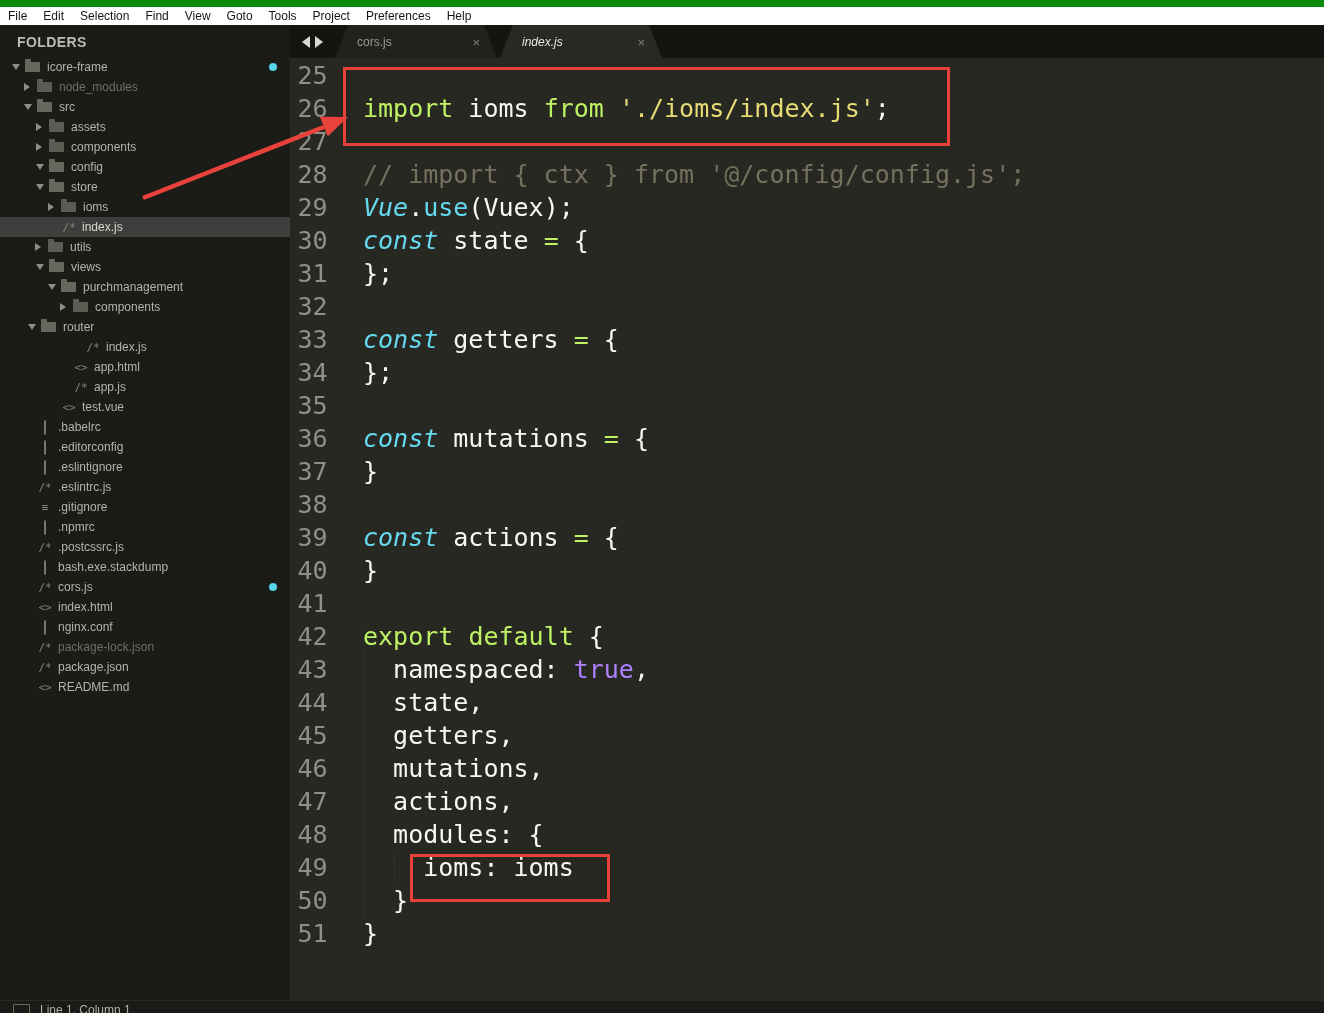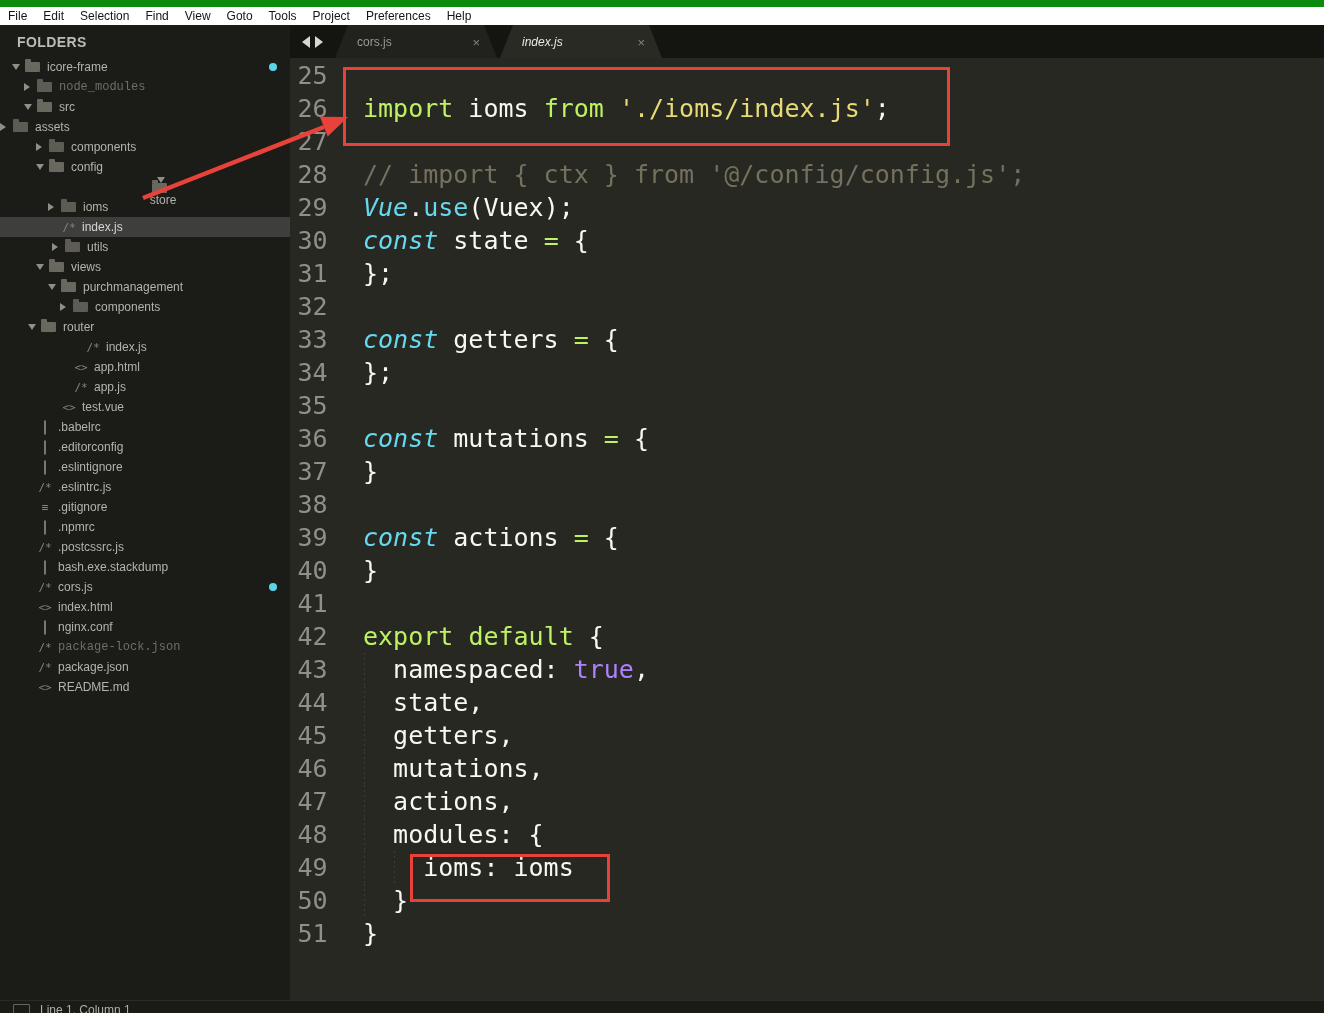--- a/index.html
+++ b/index.html
@@ -10,21 +10,21 @@
   .accent{height:7px;background:#0b8a0e;}
   .menubar{height:18px;background:#ffffff;display:flex;align-items:center;font-size:12px;color:#151515;}
   .menu-item{padding:0 8px;cursor:default;}
 
   
   .bodyrow{display:flex;height:975px;}
   .sidebar{width:290px;flex:none;background:#1b1b17;overflow:hidden;position:relative;}
   .folders-header{padding:9px 0 7px 17px;font-size:14px;font-weight:700;letter-spacing:.4px;color:#bcbcb4;}
   .trow{height:20px;display:flex;align-items:center;position:relative;font-size:12px;color:#b4b4ae;white-space:nowrap;}
   .trow.sel{background:#3e3e3c;color:#d6d6d0;}
-  .trow.dim .lbl{color:#6f6f68;font-family:Liberation Mono, monospace;}
+  .trow.dim .lbl{color:#6f6f68;}
   .tw{width:13px;flex:none;display:flex;align-items:center;}
   .tw i{display:block;width:0;height:0;}
   .tw .closed{border-left:6px solid #8f8f87;border-top:4px solid transparent;border-bottom:4px solid transparent;}
   .tw .open{border-top:6px solid #8f8f87;border-left:4px solid transparent;border-right:4px solid transparent;}
   .fold{width:15px;height:10px;background:#68685f;border-radius:1px;position:relative;flex:none;margin-right:7px;}
   .fold::before{content:"";position:absolute;top:-3px;left:0;width:6px;height:3px;background:inherit;border-radius:1px 1px 0 0;}
   .fold.closed{background:#5c5c54;}
   .fi{width:16px;flex:none;margin-right:5px;font-family:"DejaVu Sans Mono",monospace;font-size:11px;color:#85857d;text-align:center;}
   .fi .page{width:9px;height:11px;border:1px solid #77776f;border-radius:1px;margin:0 auto;}
   .dot{position:absolute;right:13px;top:6px;width:8px;height:8px;border-radius:50%;background:#58d5e8;}
@@ -100,61 +100,61 @@
             <span class="fold closed"></span>
             <span class="lbl">node_modules</span>
           </div>
           <div class="trow" style="padding-left: 24px;">
             <span class="tw">
               <i class="open"></i>
             </span>
             <span class="fold"></span>
             <span class="lbl">src</span>
           </div>
-          <div class="trow" style="">
+          <div class="trow" style="padding-left: 36px;">
             <span class="tw">
               <i class="closed"></i>
             </span>
             <span class="fold closed"></span>
             <span class="lbl">assets</span>
           </div>
           <div class="trow" style="padding-left: 36px;">
             <span class="tw">
               <i class="closed"></i>
             </span>
             <span class="fold closed"></span>
             <span class="lbl">components</span>
           </div>
           <div class="trow" style="padding-left: 36px;">
             <span class="tw">
               <i class="open"></i>
             </span>
             <span class="fold"></span>
             <span class="lbl">config</span>
           </div>
-          <div class="trow" style="padding-left: 36px; flex-direction: column;">
+          <div class="trow" style="padding-left: 36px;">
             <span class="tw">
               <i class="open"></i>
             </span>
             <span class="fold"></span>
             <span class="lbl">store</span>
           </div>
           <div class="trow" style="padding-left: 48px;">
             <span class="tw">
               <i class="closed"></i>
             </span>
             <span class="fold closed"></span>
             <span class="lbl">ioms</span>
           </div>
           <div class="trow sel" style="padding-left: 48px;">
             <span class="tw"></span>
             <span class="fi">/*</span>
             <span class="lbl">index.js</span>
           </div>
-          <div class="trow" style="padding-left: 52px; text-align: right;">
+          <div class="trow" style="padding-left: 35px; text-align: right;">
             <span class="tw">
               <i class="closed"></i>
             </span>
             <span class="fold closed"></span>
             <span class="lbl">utils</span>
           </div>
           <div class="trow" style="padding-left: 36px;">
             <span class="tw">
               <i class="open"></i>
             </span>

